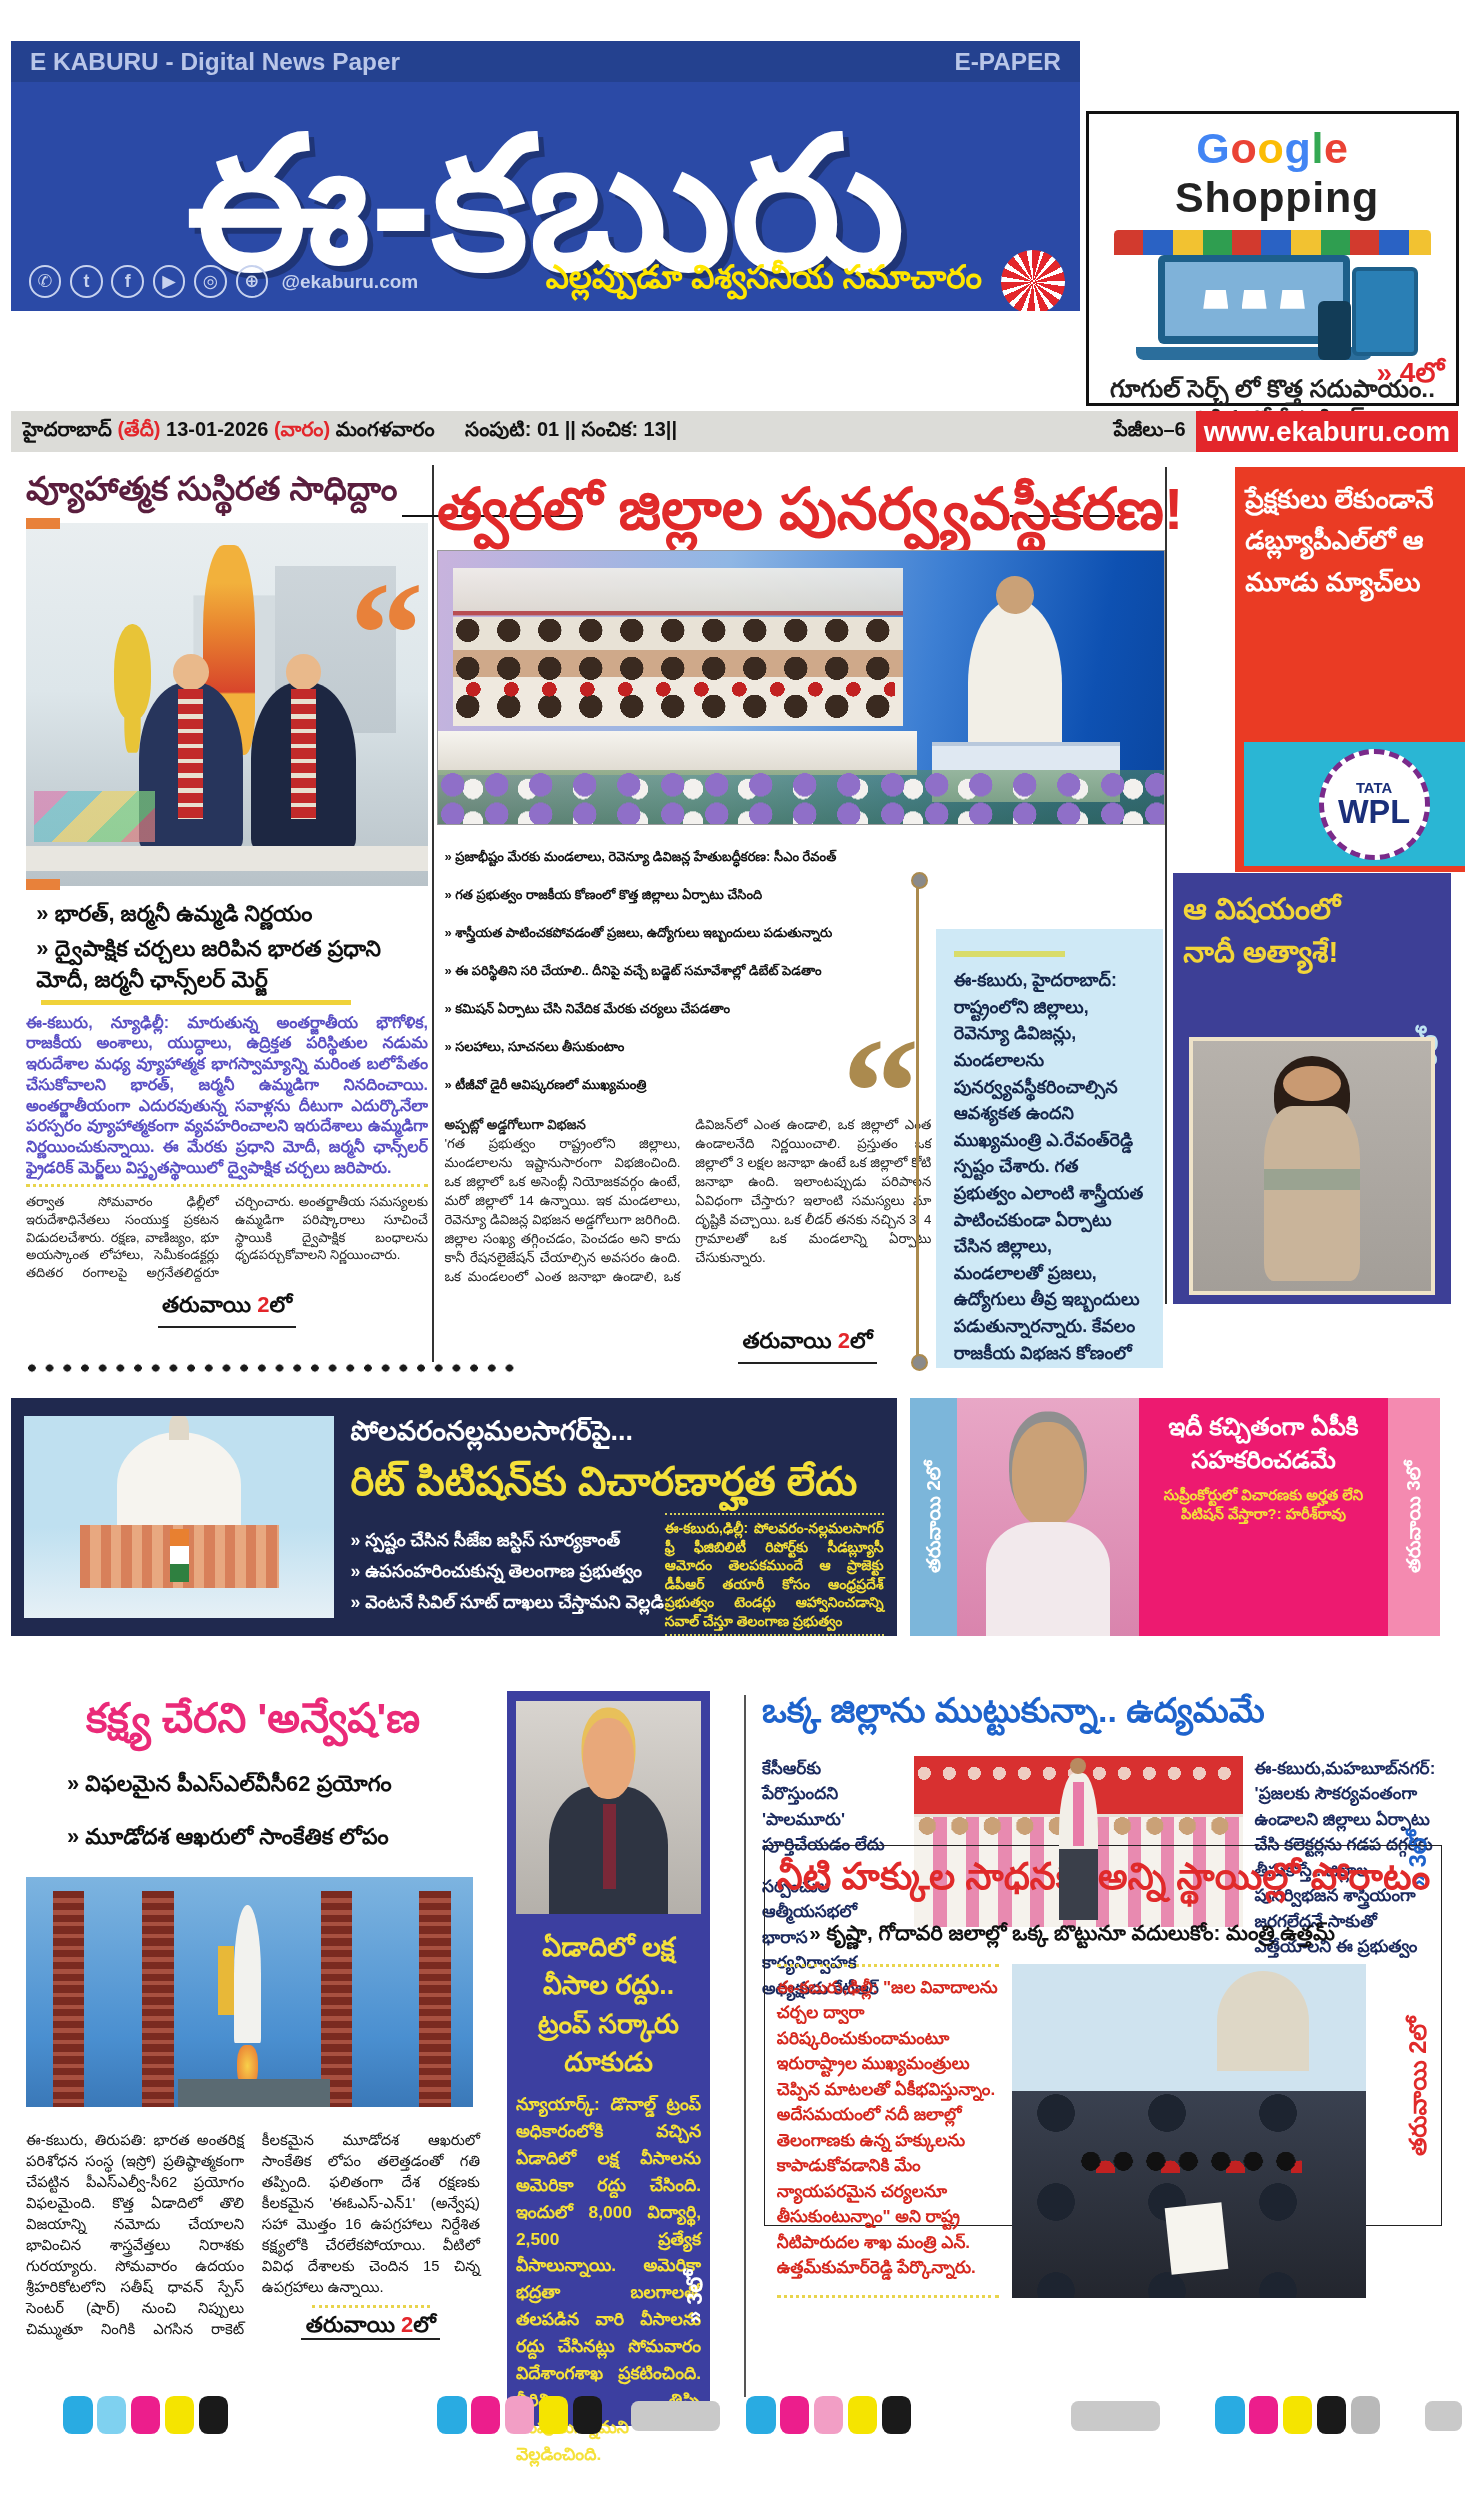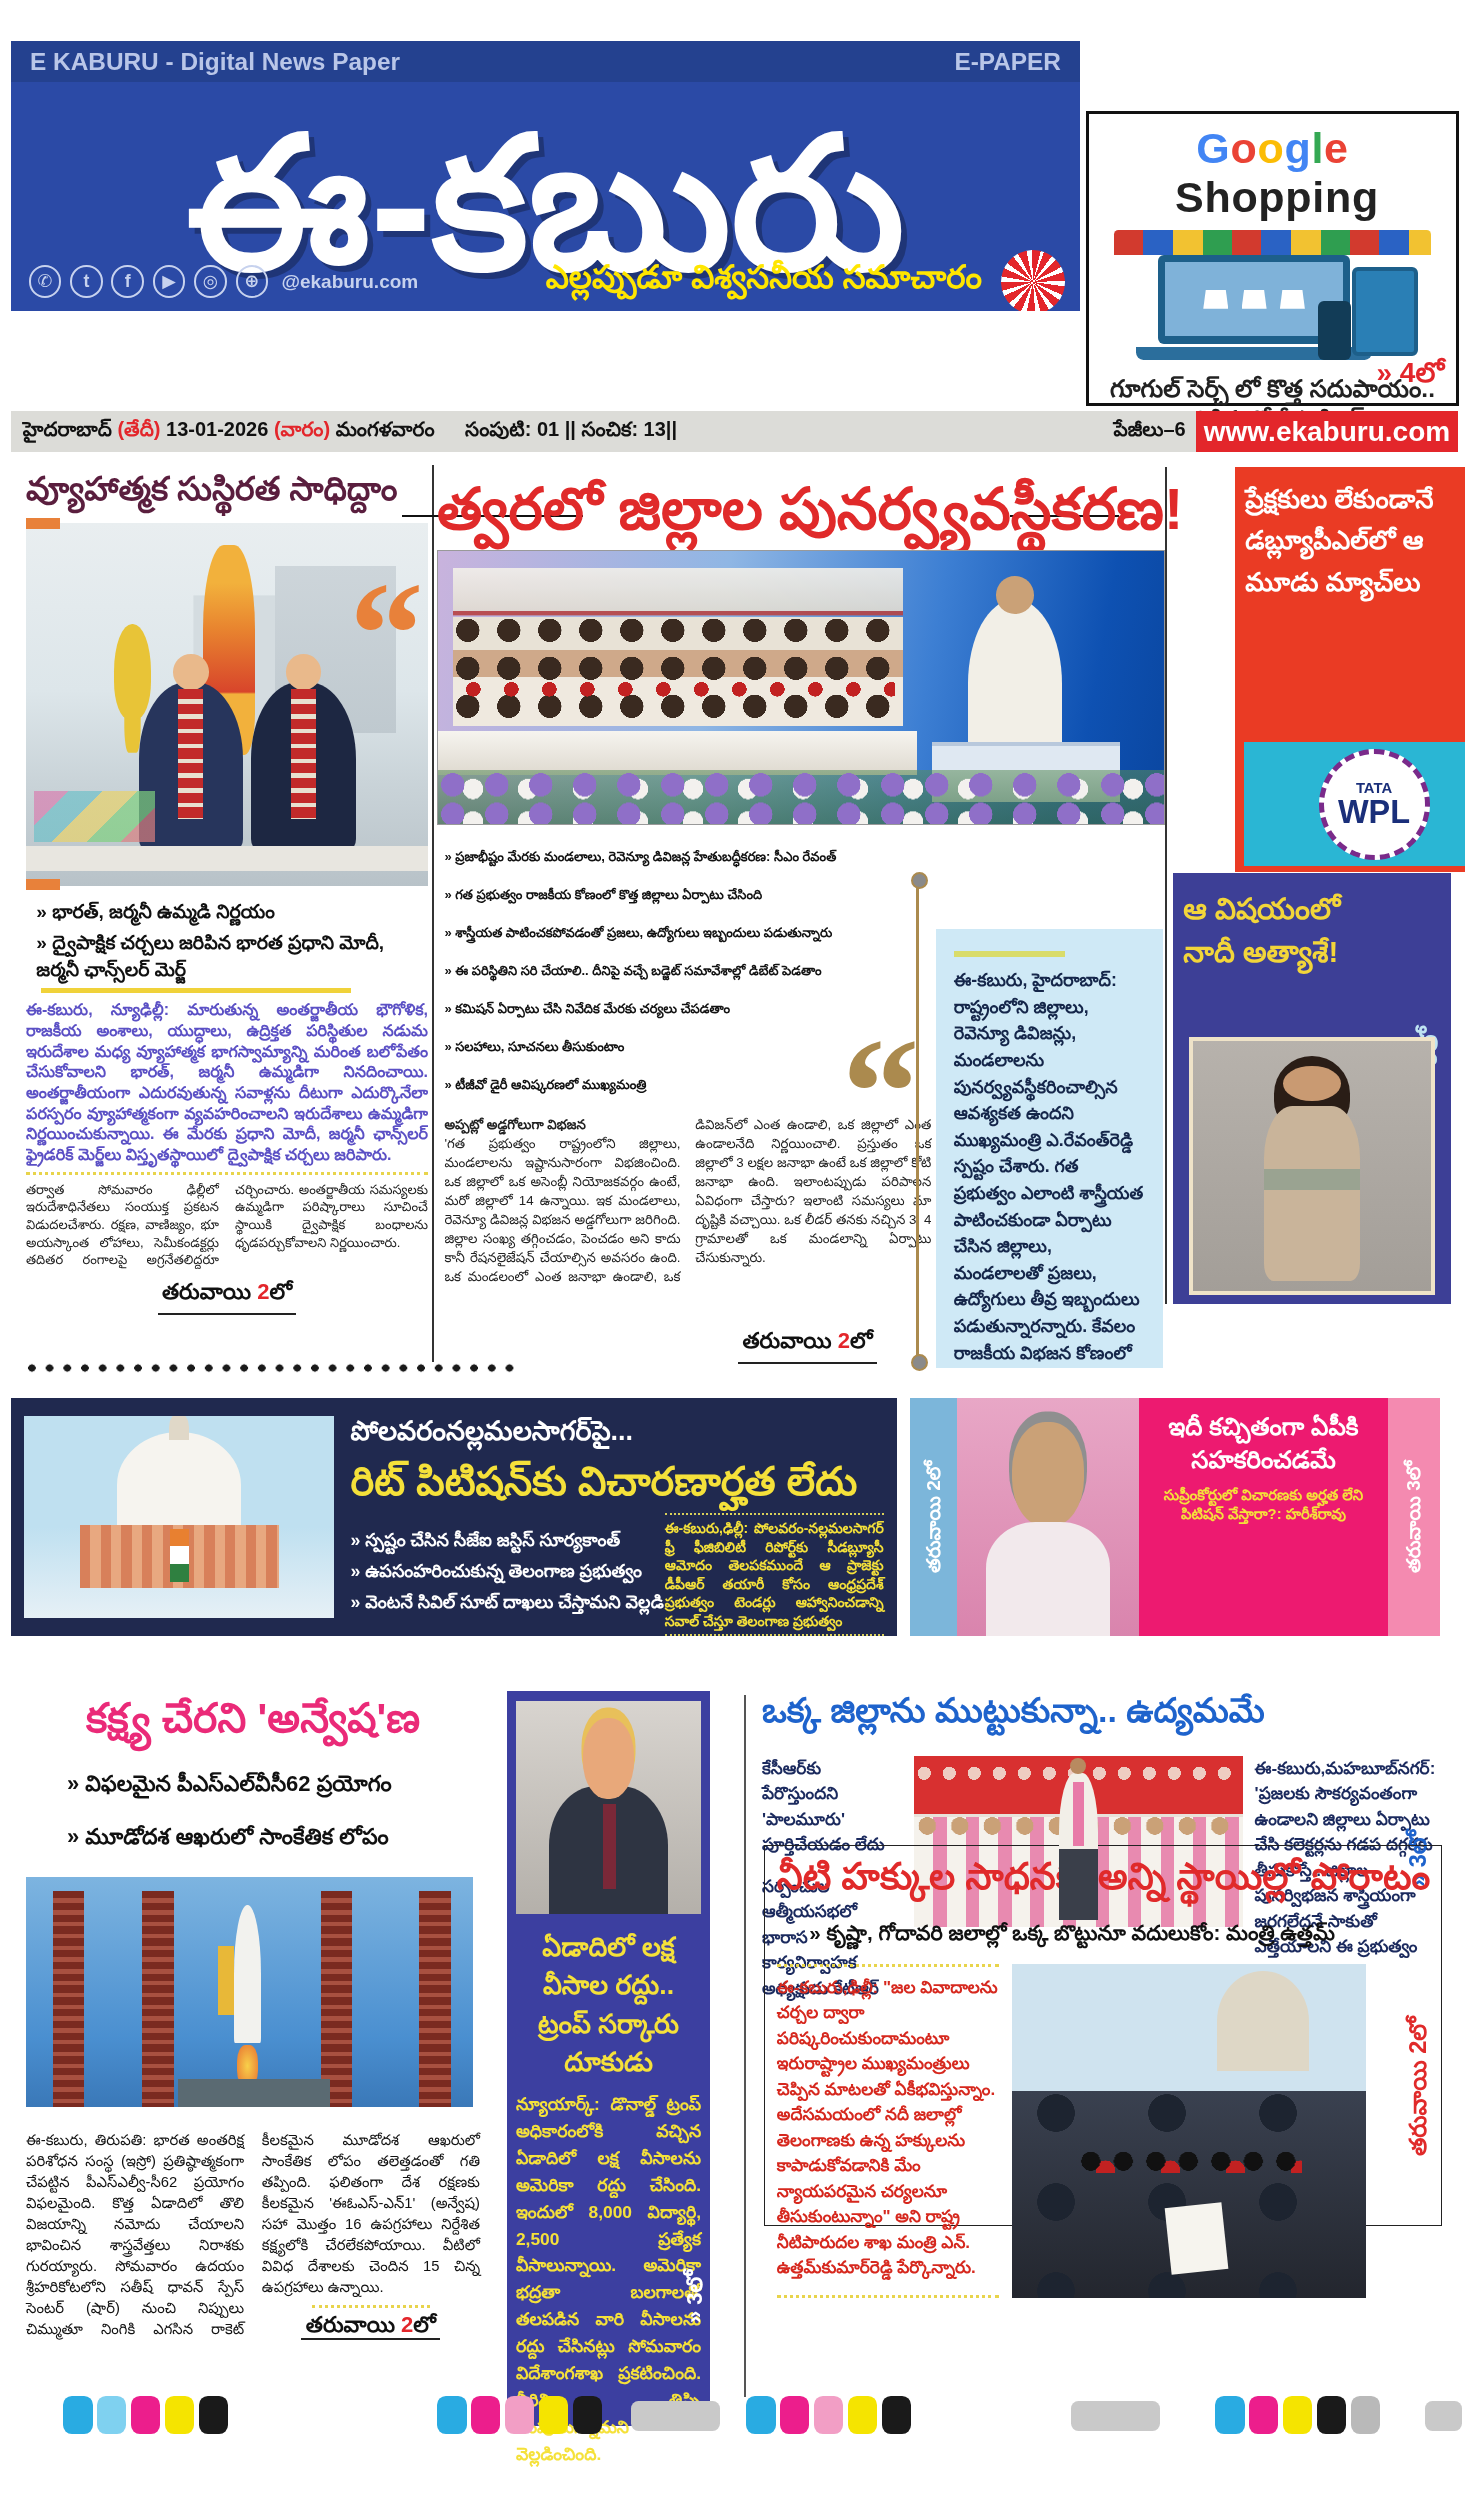--- a/index.html
+++ b/index.html
@@ -67,21 +67,21 @@
   #man1 { left:28%; } #man2 { left:56%; background:#1d2742; }
   .man::before { content:""; position:absolute; left:33%; top:-17%; width:34%; padding-top:34%; border-radius:50%; background:#e9b98b; }
   .man::after { content:""; position:absolute; left:38%; top:4%; width:24%; height:78%; background:repeating-linear-gradient(#c22a2a 0 10.3px,#e8e0d0 10.3px 14.8px); }
   #rail { position:absolute; left:0; bottom:4%; width:100%; height:7%; background:#e8e6e0; box-shadow:0 -19px 0 -13.3px #cfd4cf; }
   #tents { position:absolute; left:2%; bottom:12%; width:30%; height:14%;
     background:linear-gradient(135deg,#d87fb0 0 20%,#6fc0c8 20% 40%,#e8d26a 40% 60%,#7fd07f 60% 80%,#d87f7f 80% 100%); opacity:.7; }
   .brk { position:absolute; width:46px; height:126px; border-left:11.8px solid #e8813a; }
   #brk1 { left:-11.8px; top:-4.4px; border-top:11.8px solid #e8813a; }
   #brk2 { left:-11.8px; bottom:-4.4px; border-bottom:11.8px solid #e8813a; }
   #lq { position:absolute; right:4.4px; top:71px; font-family:"Liberation Serif","DejaVu Serif",serif; font-size:148px; line-height:81px; color:#e8813a; font-weight:bold; }
-  #la-bullets { margin:13.3px 0 3px 10.3px; font-size:19px; font-weight:bold; color:#111; line-height:1.4; }
+  #la-bullets { margin:13.3px 0 3px 10.3px; font-size:22px; font-weight:bold; color:#111; line-height:1.4; }
   #la-bullets div { margin-bottom:4.4px; }
   #la-yline { width:310px; height:5.2px; background:#f0d23a; margin:1.5px 0 7.4px 14.8px; }
   #la-intro { font-size:16px; line-height:20.7px; color:#5b50c5; font-weight:bold; text-align:justify; }
   #la-sq { width:100%; border-top:3px dotted #e8d44c; margin:5.9px 0; }
   #la-body { columns:2; column-gap:16.2px; font-size:13px; line-height:17.7px; color:#1a1a1a; text-align:justify; }
   #la-cont { text-align:center; margin-top:10.3px; }
 
   
   #center-art { position:absolute; left:437px; top:479px; width:728px; height:857px; }
   #center-art h1 { font-size:58px; color:#e02a2a; text-align:center; line-height:1.05; white-space:nowrap; }

